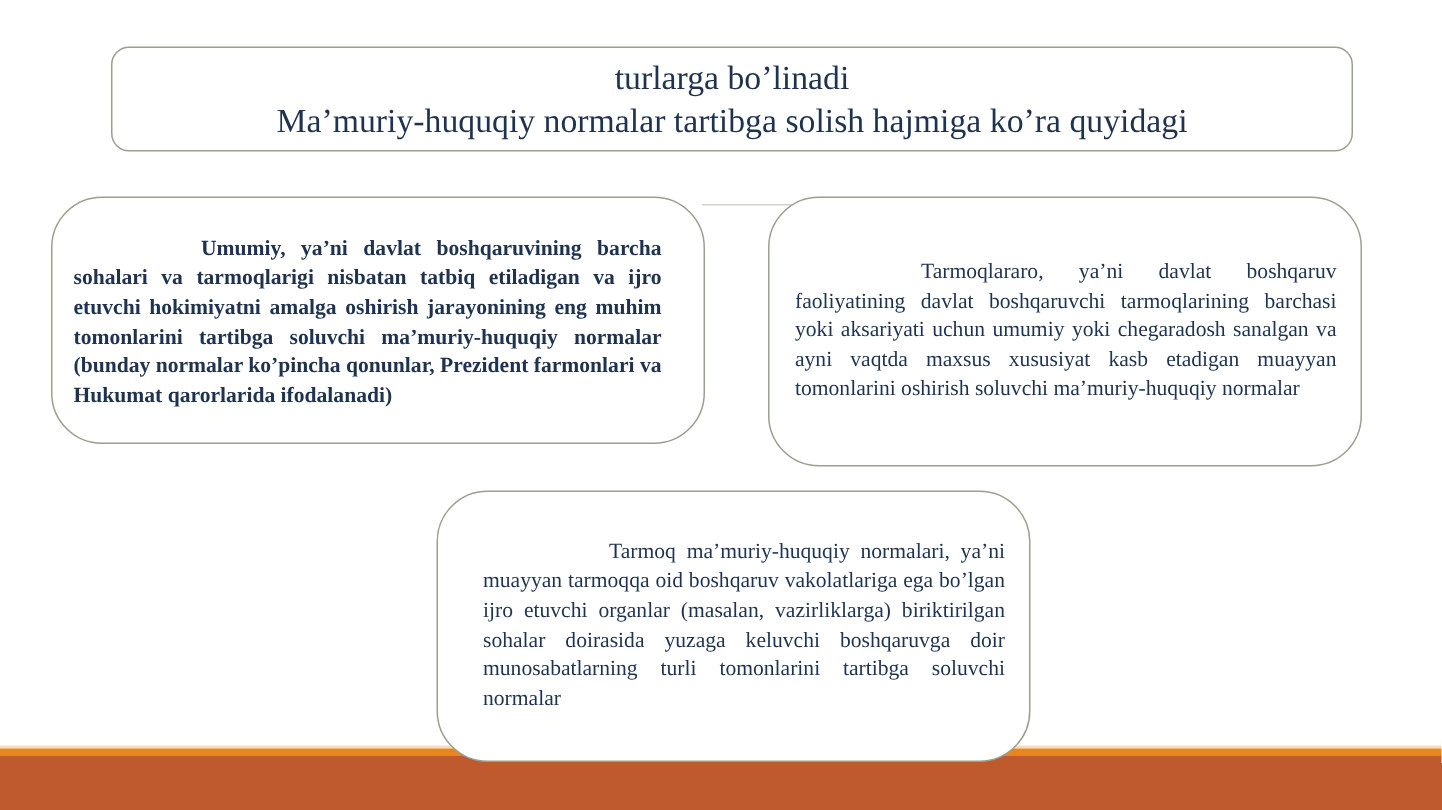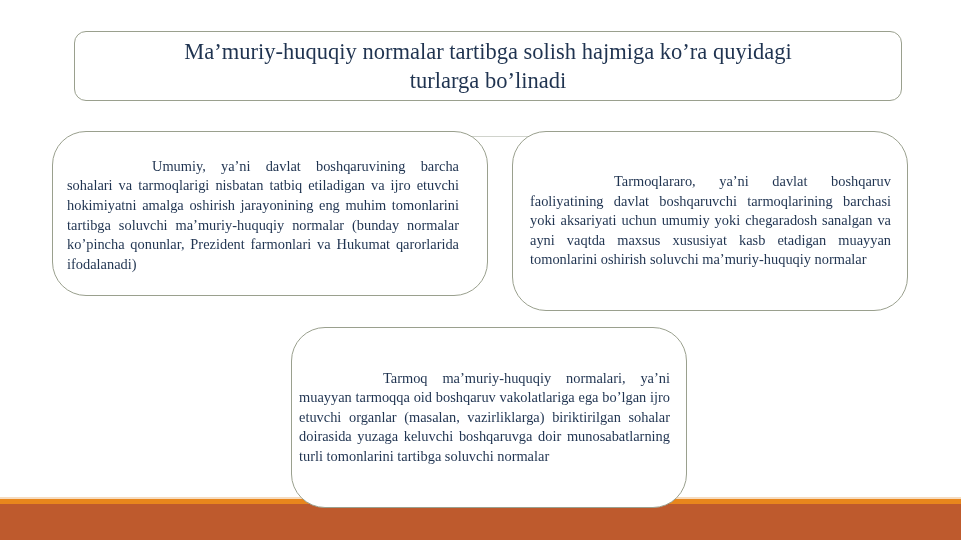--- a/index.html
+++ b/index.html
@@ -23,36 +23,36 @@
     }
     .node {
       position: absolute; box-sizing: border-box;
       border: 1.3px solid #9aa08e; border-radius: 34px;
       background: #ffffff;
       font-size: 14.4px; line-height: 19.6px; text-align: justify;
       color: #1f3350;
       display: flex; align-items: center;
     }
     .node p { margin: 0; text-indent: 68px; width: 100%; }
-    .node-1 { left: 52px; top: 131px; width: 436px; height: 165px; padding: 10px 28px 6px 14px; }
+    .node-1 { left: 34px; top: 131px; width: 436px; height: 165px; padding: 10px 28px 6px 14px; font-weight: bold; }
     .node-2 { left: 512px; top: 131px; width: 396px; height: 180px; padding: 12px 16px 12px 17px; }
-    .node-3 { left: 291px; top: 327px; width: 396px; height: 181px; padding: 10px 16px 10px 7px; z-index: 3; }
+    .node-3 { left: 291px; top: 327px; width: 396px; height: 181px; padding: 10px 16px 10px 30px; z-index: 3; }
     .node-1 p { text-indent: 85px; }
     .node-2 p, .node-3 p { text-indent: 84px; }
     .footer-line { position: absolute; left: 0; top: 497px; width: 961px; height: 2px; background: #f6dcc0; }
     .footer-stripe { position: absolute; left: 0; top: 499px; width: 961px; height: 5px; background: #e8861c; }
     .footer-band { position: absolute; left: 0; top: 504px; width: 961px; height: 36px; background: #be5a2d; }
   </style>
 </head>
 <body>
 
 <div class="title-box">
   <div>
+    <span>turlarga bo’linadi</span>
     <span>Ma’muriy-huquqiy normalar tartibga solish hajmiga ko’ra quyidagi</span>
-    <span>turlarga bo’linadi</span>
   </div>
 </div>
 
 <div class="connector"></div>
 
 <div class="node node-1">
   <p>Umumiy, ya’ni davlat boshqaruvining barcha sohalari va tarmoqlarigi nisbatan tatbiq etiladigan va ijro etuvchi hokimiyatni amalga oshirish jarayonining eng muhim tomonlarini tartibga soluvchi ma’muriy-huquqiy normalar (bunday normalar ko’pincha qonunlar, Prezident farmonlari va Hukumat qarorlarida ifodalanadi)</p>
 </div>
 
 <div class="node node-2">

